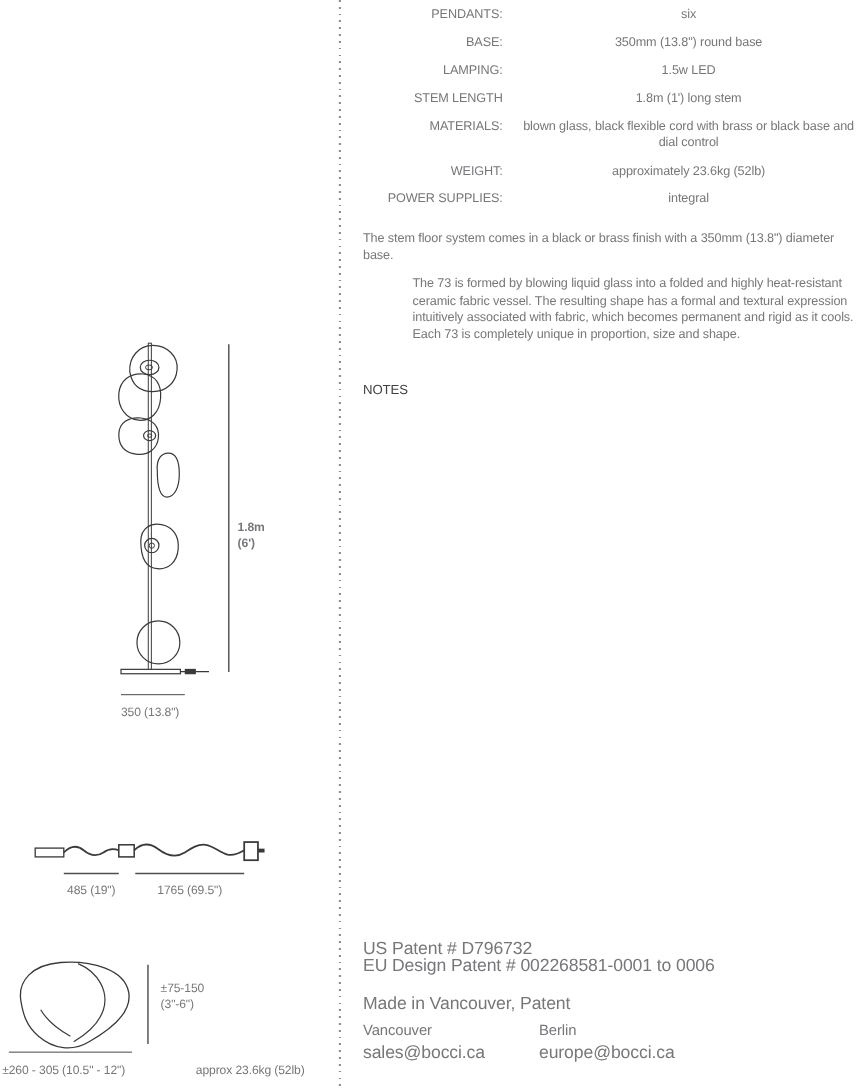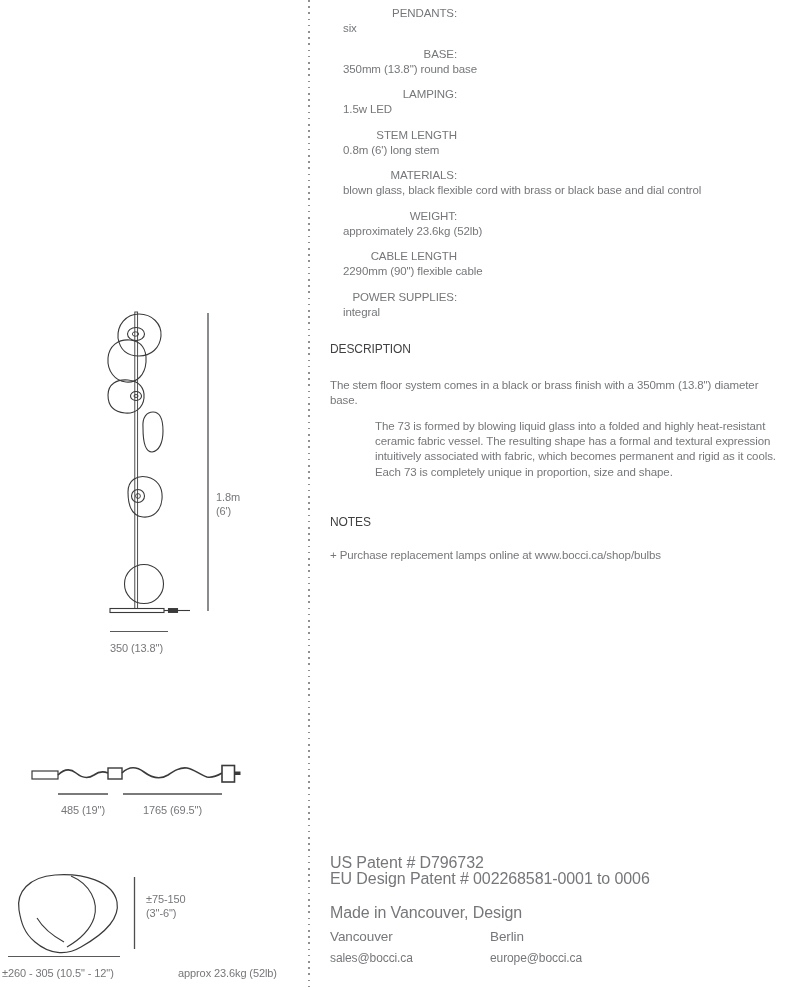--- a/index.html
+++ b/index.html
@@ -26,23 +26,23 @@
 
   
   .content {
     position: absolute;
     left: 330px; top: 0;
     width: 452px;
     padding-top: 6px;
     font-size: 11.5px;
     line-height: 15px;
   }
-  .spec-row { display: flex; margin-bottom: 10.5px; flex-direction: column; }
+  .spec-row { display: flex; margin-bottom: 10.5px; }
   .spec-label { width: 127px; flex: none; text-align: right; }
-  .spec-value { flex: 1; margin-left: 13px; }
+  .spec-value { flex: 1; margin-left: 13px; text-align: center; }
 
   .section-heading {
     font-size: 12px;
     color: #414042;
     font-weight: 400;
     margin: 0;
     line-height: 15px;
   }
   .heading-description { margin-top: 22px; }
   .para { margin: 21px 0 11px 0; line-height: 15.2px; }
@@ -60,21 +60,21 @@
   .made-in { margin-top: 19px; }
 
   .contacts {
     position: absolute;
     left: 330px; top: 928px;
     width: 452px;
     display: flex;
   }
   .contact-col { width: 160px; flex: none; }
   .contact-city { font-size: 13.5px; line-height: 17px; }
-  .contact-email { font-size: 12px; line-height: 18px; margin-top: 4px; }
+  .contact-email { font-size: 16px; line-height: 18px; margin-top: 4px; }
   .contact-web { font-size: 11.5px; line-height: 18px; margin-top: 45px; }
 
   
   .drawing { position: absolute; }
   .dim-label {
     position: absolute;
     font-size: 11px;
     line-height: 14px;
     color: #76777a;
     white-space: nowrap;
@@ -111,21 +111,21 @@
     <circle cx="59" cy="284" r="19.5"></circle>
 
     <rect x="25" y="308.5" width="54" height="4" fill="#ffffff"></rect>
     <line x1="79" y1="310.5" x2="83.5" y2="310.5"></line>
     <rect x="83.5" y="308.6" width="9" height="3.8" fill="#3a3a3b"></rect>
     <line x1="92.5" y1="310.5" x2="105" y2="310.5"></line>
 
     <line x1="123" y1="13" x2="123" y2="311" stroke="#4d4e50" stroke-width="1.3"></line>
   </svg>
 
-  <div class="dim-label" style="left:216px; top:490px;">
+  <div class="dim-label" style="left:216px; top:473px;font-weight:bold;">
     <div>1.8m</div>
     <div>(6')</div>
   </div>
 
   <div class="dim-line-h" style="left:110px; top:631px; width:58px;"></div>
   <div class="dim-label" style="left:110px; top:641px;">350 (13.8")</div>
 
   <svg class="drawing" style="left:25px; top:752px;" width="280" height="52" viewBox="0 0 280 52" fill="none" stroke="#3a3a3b" stroke-width="1.6">
     <rect x="7" y="19" width="26" height="8" stroke-width="1.2" fill="#ffffff"></rect>
     <path d="M 33,23 C 39,17 45,16 51,21 C 57,26 63,27 69,23 C 73,20 78,19 83,21"></path>
@@ -166,52 +166,46 @@
       <div class="spec-row">
         <div class="spec-label">BASE:</div>
         <div class="spec-value">350mm (13.8") round base</div>
       </div>
       <div class="spec-row">
         <div class="spec-label">LAMPING:</div>
         <div class="spec-value">1.5w LED</div>
       </div>
       <div class="spec-row">
         <div class="spec-label">STEM LENGTH</div>
-        <div class="spec-value">0.8m (6') long stem</div>
+        <div class="spec-value">1.8m (1') long stem</div>
       </div>
       <div class="spec-row">
         <div class="spec-label">MATERIALS:</div>
         <div class="spec-value">blown glass, black flexible cord with brass or black base and dial control</div>
       </div>
       <div class="spec-row">
         <div class="spec-label">WEIGHT:</div>
         <div class="spec-value">approximately 23.6kg (52lb)</div>
       </div>
       <div class="spec-row">
-        <div class="spec-label">CABLE LENGTH</div>
-        <div class="spec-value">2290mm (90") flexible cable</div>
-      </div>
-      <div class="spec-row">
         <div class="spec-label">POWER SUPPLIES:</div>
         <div class="spec-value">integral</div>
       </div>
     </div>
 
-    <h3 class="section-heading heading-description">DESCRIPTION</h3>
     <p class="para">The stem floor system comes in a black or brass finish with a 350mm (13.8") diameter base.</p>
     <p class="para">The 73 is formed by blowing liquid glass into a folded and highly heat-resistant ceramic fabric vessel. The resulting shape has a formal and textural expression intuitively associated with fabric, which becomes permanent and rigid as it cools. Each 73 is completely unique in proportion, size and shape.</p>
 
     <h3 class="section-heading heading-notes">NOTES</h3>
-    <p class="note-line">+ Purchase replacement lamps online at www.bocci.ca/shop/bulbs</p>
   </div>
 
   <div class="legal">
     <div>US Patent # D796732</div>
     <div>EU Design Patent # 002268581-0001 to 0006</div>
-    <div class="made-in">Made in Vancouver, Design</div>
+    <div class="made-in">Made in Vancouver, Patent</div>
   </div>
 
   <div class="contacts">
     <div class="contact-col">
       <div class="contact-city">Vancouver</div>
       <div class="contact-email">sales@bocci.ca</div>
       <div class="contact-web">www.bocci.ca</div>
     </div>
     <div class="contact-col">
       <div class="contact-city">Berlin</div>

